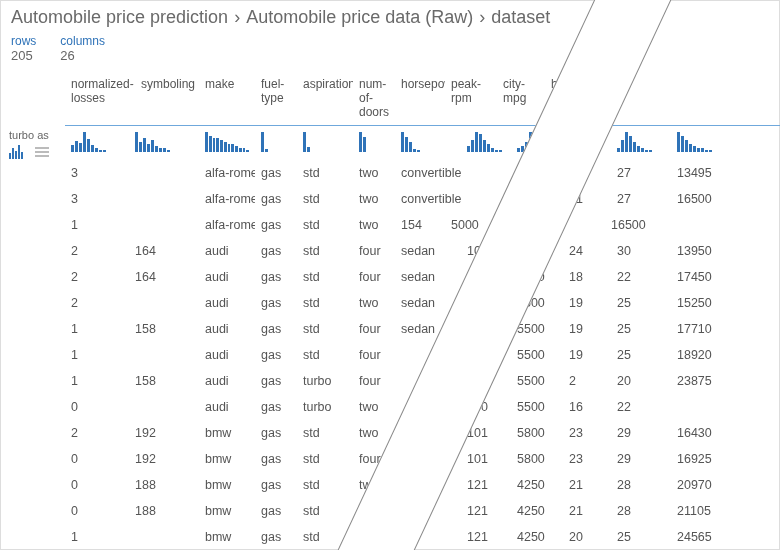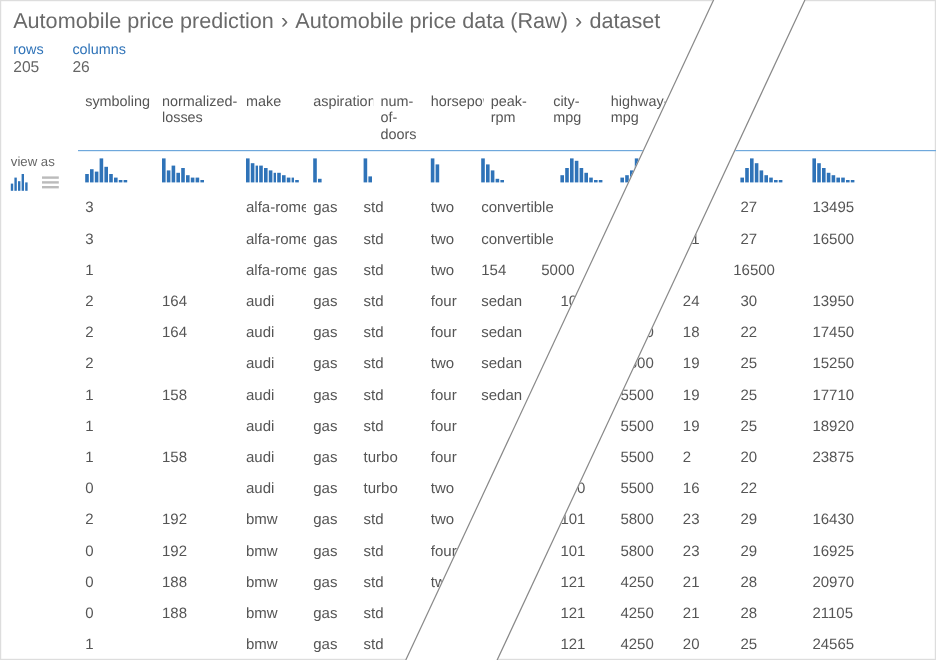--- a/index.html
+++ b/index.html
@@ -80,42 +80,43 @@
         <div class="val">205</div>
       </div>
       <div class="block">
         <div class="lbl">columns</div>
         <div class="val">26</div>
       </div>
     </div>
 
     <div class="grid-area">
       <div class="left-rail">
-        <div class="viewas">view as</div>
+        <div class="viewas">turbo as</div>
         <div class="viewas-icons">
           <div class="vi bars">
             <span style="height:40%"></span>
               <span style="height:80%"></span>
               <span style="height:60%"></span>
               <span style="height:100%"></span>
               <span style="height:50%"></span>
           </div>
           <div class="vi list">
             <span></span>
               <span></span>
               <span></span>
           </div>
         </div>
       </div>
 
       <div class="table">
         <div class="thead" id="thead">
+            <div class="th c-nl">normalized-losses</div>
             <div class="th c-symboling">symboling</div>
-            <div class="th c-nl">normalized-losses</div>
             <div class="th c-make">make</div>
+            <div class="th c-fuel">fuel-type</div>
             <div class="th c-asp">aspiration</div>
             <div class="th c-doors">num-of-doors</div>
             <div class="th c-hp">horsepower</div>
             <div class="th c-rpm">peak-rpm</div>
             <div class="th c-city">city-mpg</div>
             <div class="th c-hwy">highway-mpg</div>
           </div>
         <div class="rule"></div>
         <div class="sparkrow" id="sparkrow">
             <div class="spark c-symboling">

